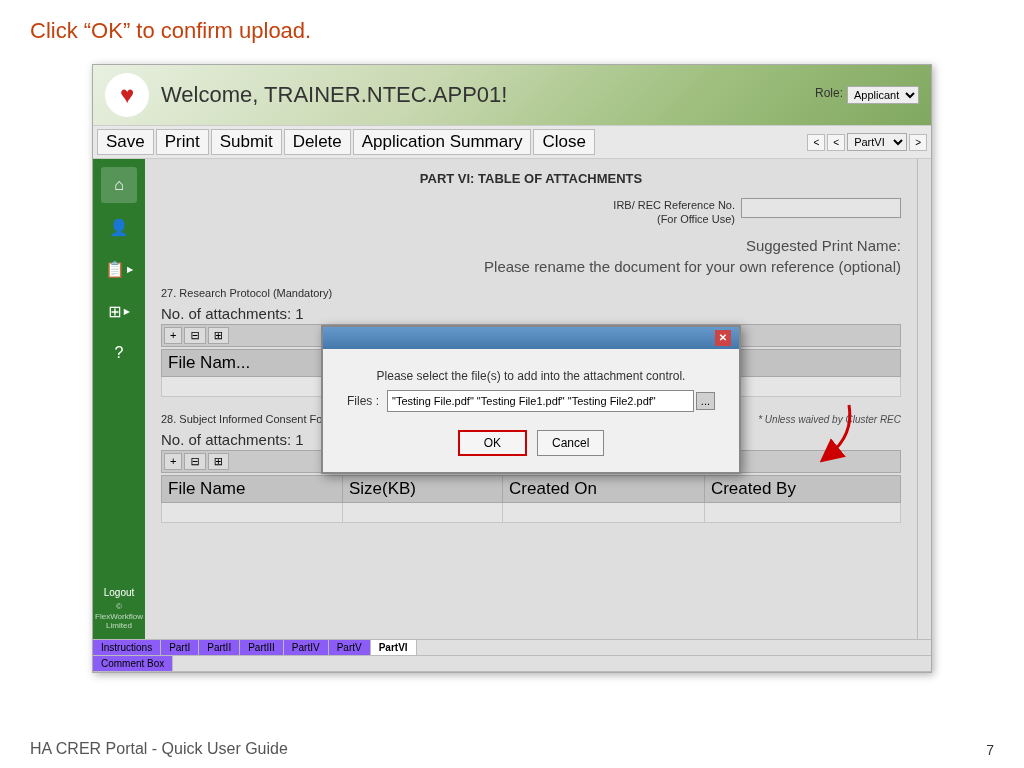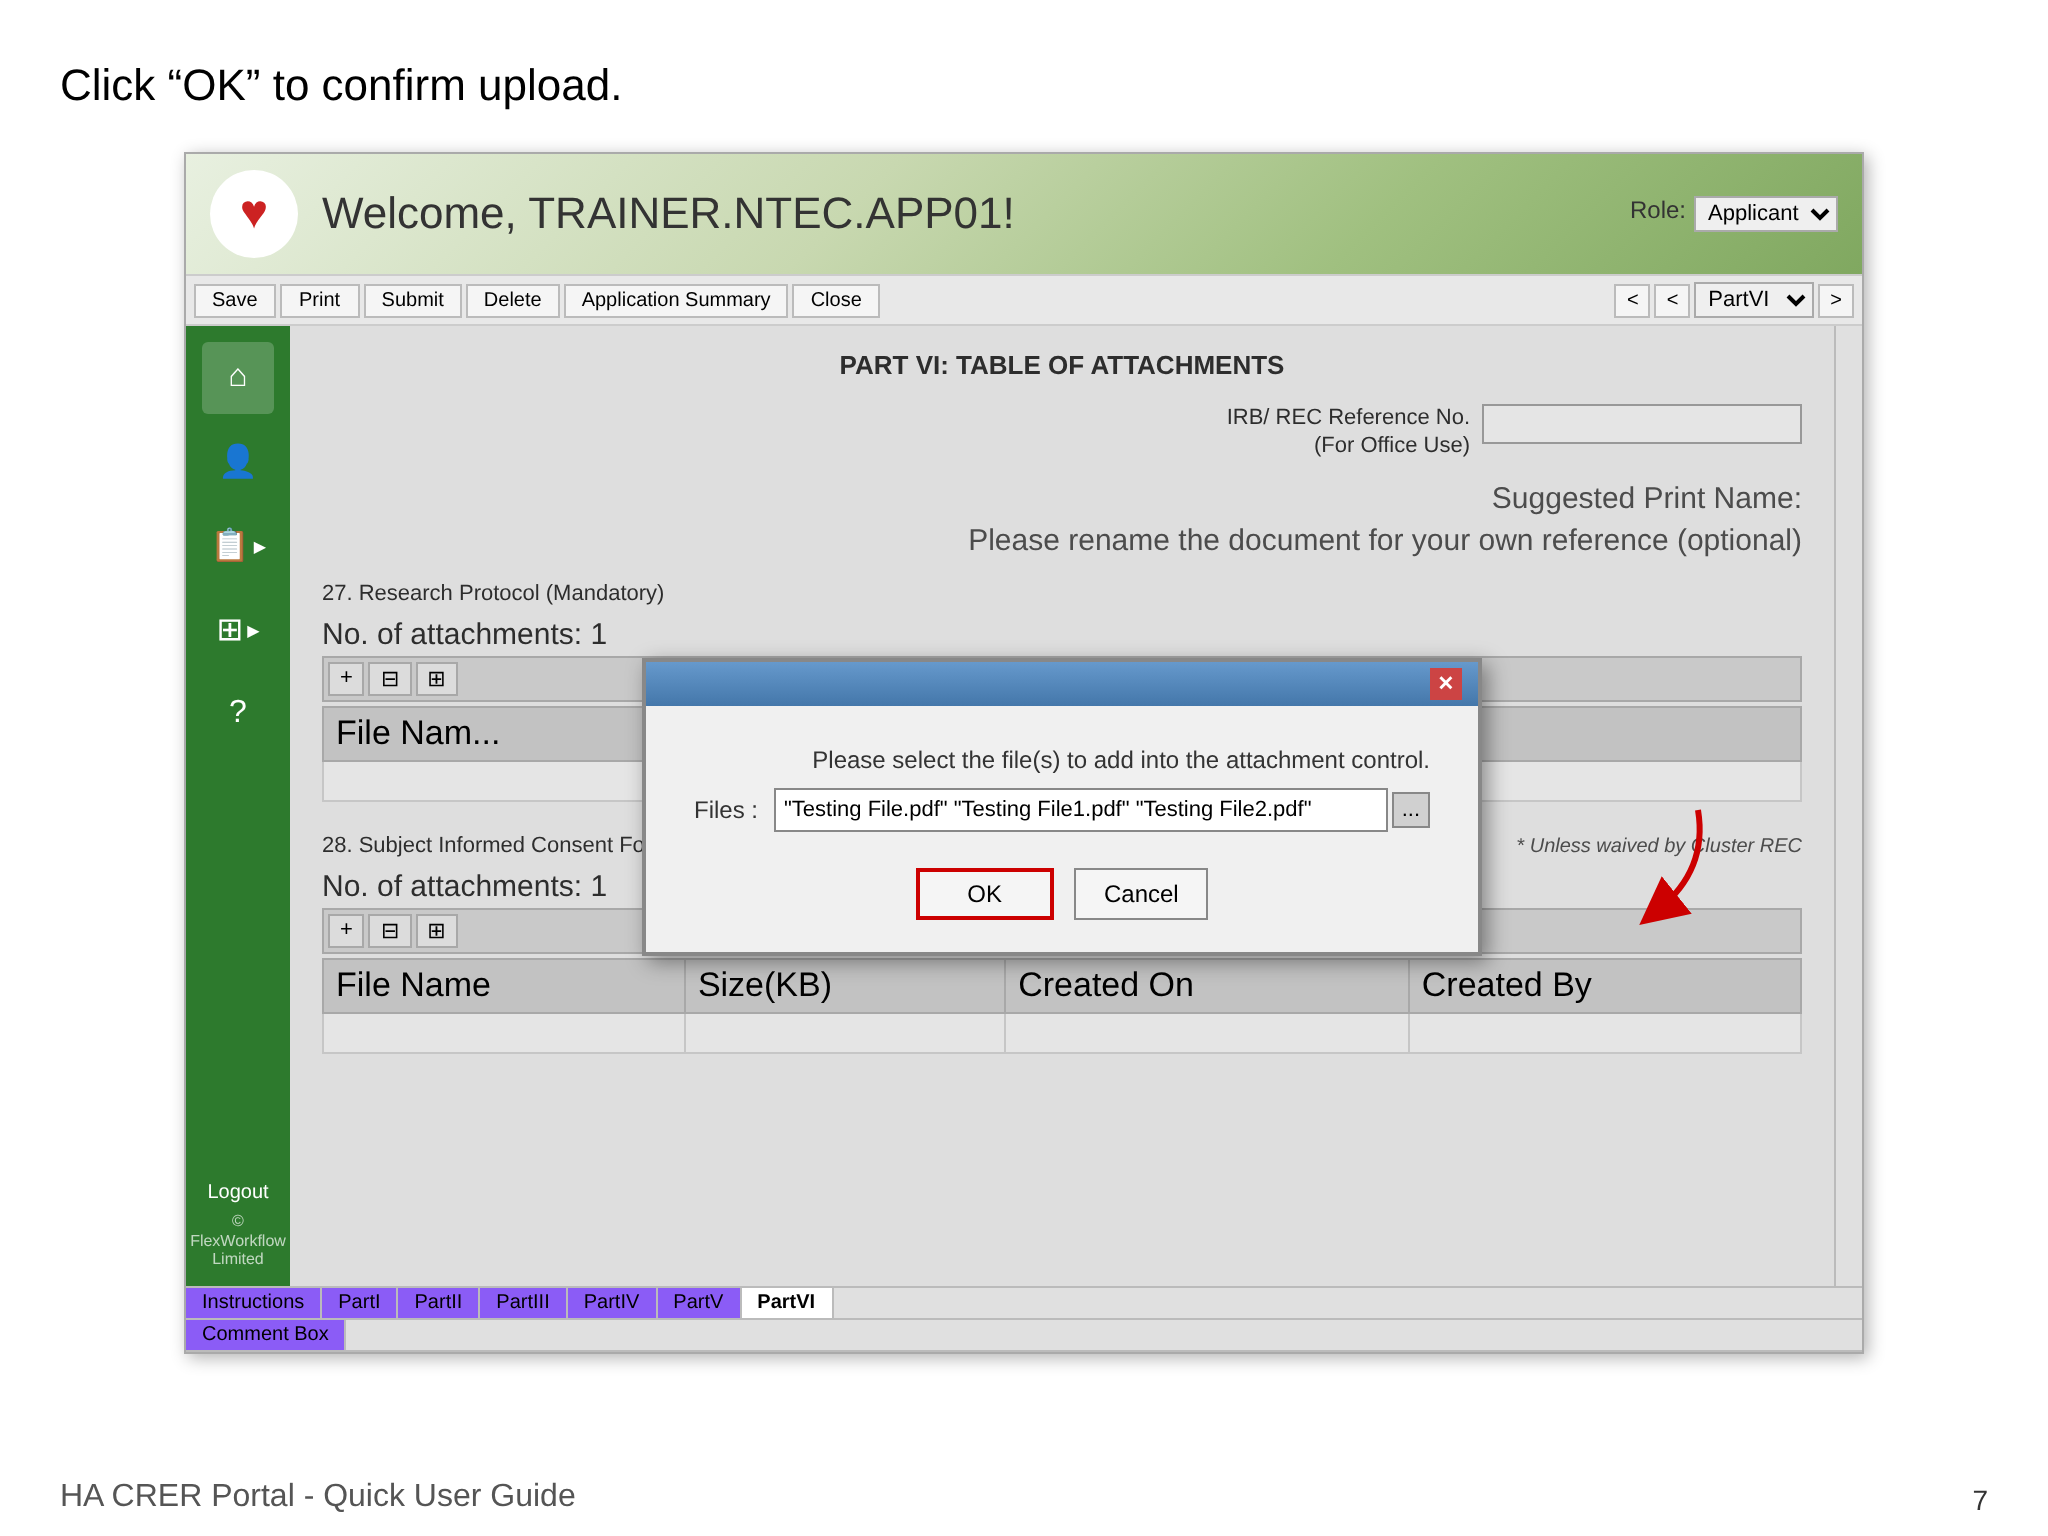--- a/index.html
+++ b/index.html
@@ -7,24 +7,24 @@
       font-family: Arial, sans-serif;
       background: #fff;
       width: 1024px;
       height: 768px;
       overflow: hidden;
       position: relative;
     }
 
     
     .page-title {
-      color: #000000;
+      color: #c2410c;
       font-size: 22px;
       font-weight: 400;
-      padding: 30px 30px 10px 30px;
+      padding: 18px 30px 10px 30px;
     }
 
     
     .main-content {
       display: flex;
       justify-content: center;
       align-items: flex-start;
       padding: 10px 30px;
     }
 
@@ -90,21 +90,21 @@
       background: #e8e8e8;
       border-bottom: 1px solid #ccc;
       border-top: 1px solid #ccc;
       display: flex;
       align-items: center;
       padding: 3px 4px;
       gap: 2px;
     }
 
     .toolbar-btn {
-      font-size: 10px;
+      font-size: 17px;
       padding: 2px 8px;
       background: #f5f5f5;
       border: 1px solid #bbb;
       cursor: pointer;
       min-width: 40px;
     }
 
     .toolbar-spacer { flex: 1; }
 
     .toolbar-nav {
@@ -384,21 +384,21 @@
     }
 
     .modal-body {
       padding: 20px 24px 16px 24px;
     }
 
     .modal-message {
       font-size: 12px;
       color: #333;
       margin-bottom: 7px;
-      text-align: right;
+      text-align: center;
     }
 
     .modal-files-row {
       display: flex;
       align-items: center;
       margin-bottom: 18px;
       font-size: 12px;
     }
 
     .files-label {

